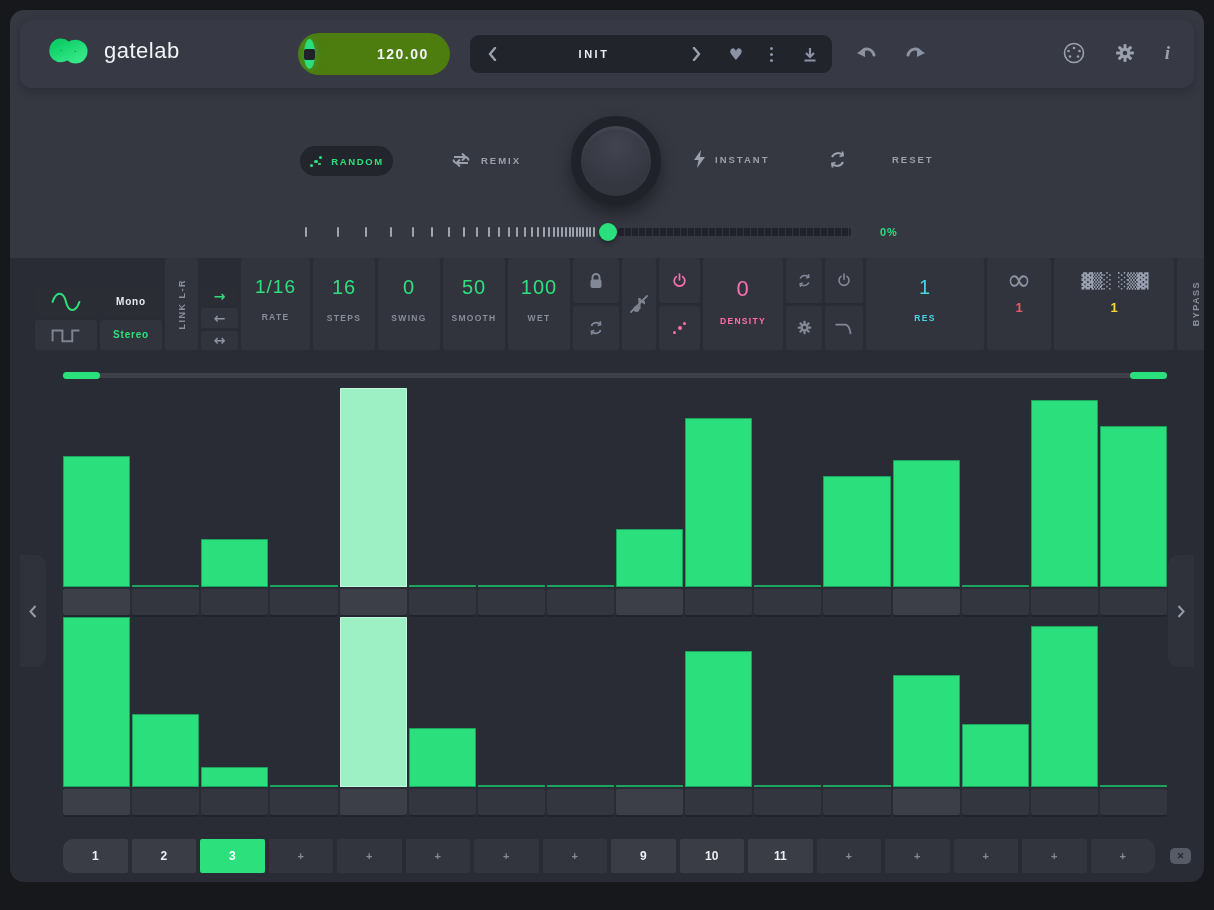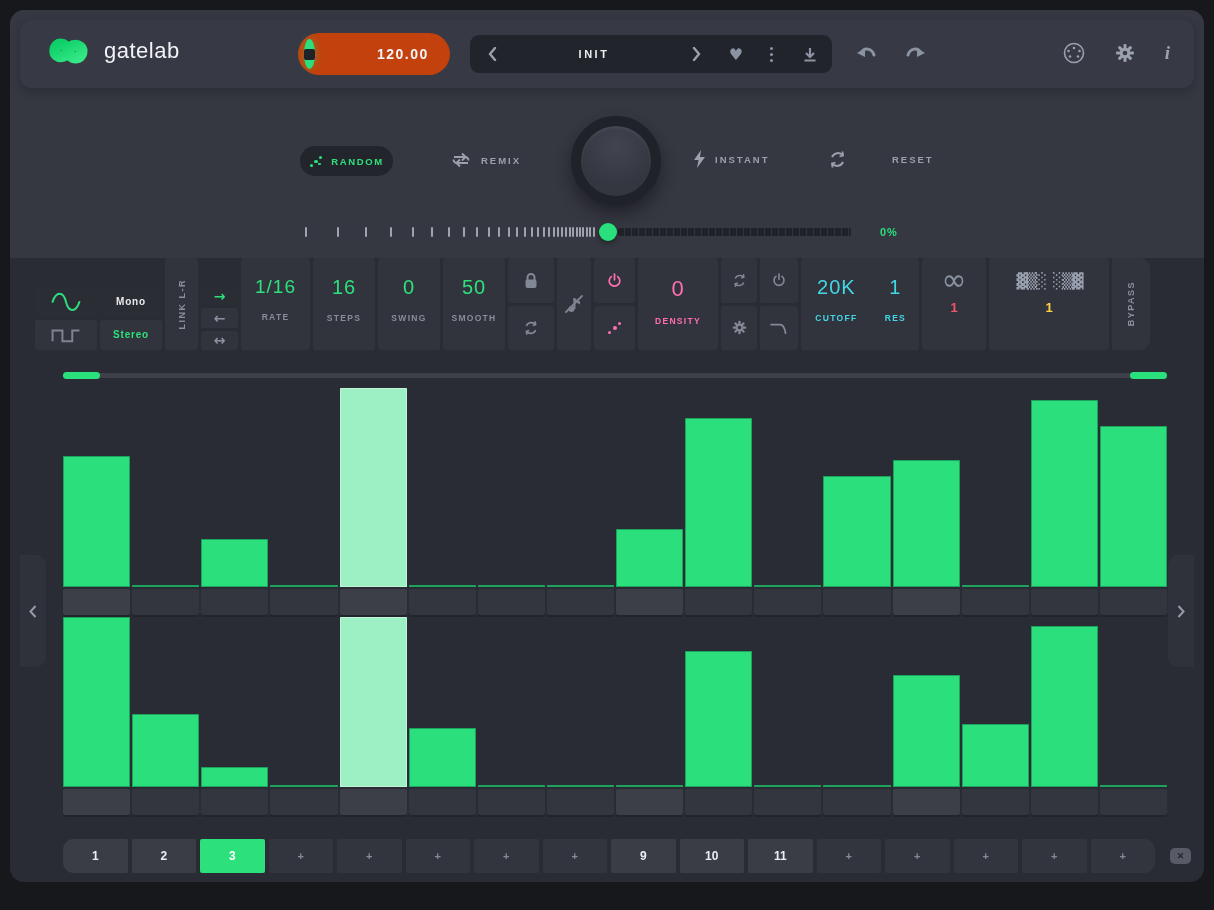--- a/index.html
+++ b/index.html
@@ -5,21 +5,21 @@
   * { margin:0; padding:0; box-sizing:border-box; }
   html,body { width:1214px; height:910px; }
   body { background:#17181c; font-family:"Liberation Sans", sans-serif; position:relative; overflow:hidden; }
   .panel { position:absolute; left:10px; top:10px; width:1194px; height:872px; background:#2a2c35; border-radius:14px; overflow:hidden; }
   .top-region { position:absolute; left:0; top:0; width:100%; height:248px; background:#353741; border-radius:14px 14px 0 0; }
 
   
   .header-card { position:absolute; left:10px; top:10px; width:1174px; height:68px; background:#373945; border-radius:12px; box-shadow:0 4px 10px rgba(0,0,0,.18); }
   .logo-wrap { position:absolute; left:22px; top:14px; display:flex; align-items:center; gap:10px; }
   .logo-text { color:#f1f3f6; font-size:22px; letter-spacing:.5px; font-weight:500; }
-  .transport { position:absolute; left:278px; top:13px; width:152px; height:42px; border-radius:21px; background:#c2410c; display:flex; align-items:center;gap:48px; }
+  .transport { position:absolute; left:278px; top:13px; width:152px; height:42px; border-radius:21px; background:#4d7c0f; display:flex; align-items:center;gap:48px; }
   .play-circle { width:30px; height:30px; border-radius:50%; background:#2ae07c; margin-left:6px; display:flex; align-items:center; justify-content:center; box-shadow:0 0 8px rgba(42,224,124,.35); }
   .stop-square { width:11px; height:11px; border-radius:2px; background:#20222a; }
   .bpm { color:#f2f4f8; font-size:14px; font-weight:700; letter-spacing:1.5px; margin-left:14px; }
   .sync { color:#c9cdd6; font-size:8.5px; font-weight:700; letter-spacing:1.2px; margin-left:12px; }
   .preset-bar { position:absolute; left:450px; top:15px; width:362px; height:38px; background:#22242b; border-radius:9px; display:flex; align-items:center; }
   .preset-name { flex:1; text-align:center; color:#e9ecf0; font-size:11px; font-weight:700; letter-spacing:2.5px; }
   .hicon { display:flex; align-items:center; justify-content:center; cursor:pointer; }
   .kebab { display:flex; flex-direction:column; gap:3px; }
   .kebab i { width:3px; height:3px; border-radius:50%; background:#8b93a3; }
   .heart-glyph { color:#8b93a3; font-size:16px; font-family:"DejaVu Sans", sans-serif; }
@@ -321,20 +321,24 @@
       <span class="lbl">STEPS</span>
     </div>
     <div class="cell val-cell" style="width:62px;">
       <span class="val">0</span>
       <span class="lbl">SWING</span>
     </div>
     <div class="cell val-cell" style="width:62px;">
       <span class="val">50</span>
       <span class="lbl">SMOOTH</span>
     </div>
+    <div class="cell val-cell" style="width:62px;">
+      <span class="val">100</span>
+      <span class="lbl">WET</span>
+    </div>
 
     <div class="stack" style="width:46px;">
       <div class="cell">
         <svg width="16" height="17" viewBox="0 0 16 17">
           <path d="M4.5 8 V5.5 a3.5 3.5 0 0 1 7 0 V8" fill="none" stroke="#828896" stroke-width="2"></path>
           <rect x="2.5" y="7.5" width="11" height="8.5" rx="2" fill="#828896"></rect>
         </svg>
       </div>
       <div class="cell">
         <svg width="16" height="16" viewBox="0 0 19 19">
@@ -407,24 +411,20 @@
         </svg>
       </div>
       <div class="cell">
         <svg width="20" height="14" viewBox="0 0 22 16">
           <path d="M2 4 H12 q5 0 6.5 10" fill="none" stroke="#828896" stroke-width="2" stroke-linecap="round"></path>
         </svg>
       </div>
     </div>
 
     <div class="cell duo" style="width:118px;">
-      <div style="flex:1.5;">
-        <span class="val cyan">20K</span>
-        <span class="lbl cyan">CUTOFF</span>
-      </div>
       <div style="flex:1;">
         <span class="val cyan">1</span>
         <span class="lbl cyan">RES</span>
       </div>
     </div>
 
     <div class="cell val-cell" style="width:64px;">
       <span class="inf">∞</span>
       <span class="sub-num" style="color:#f25569;">1</span>
     </div>

